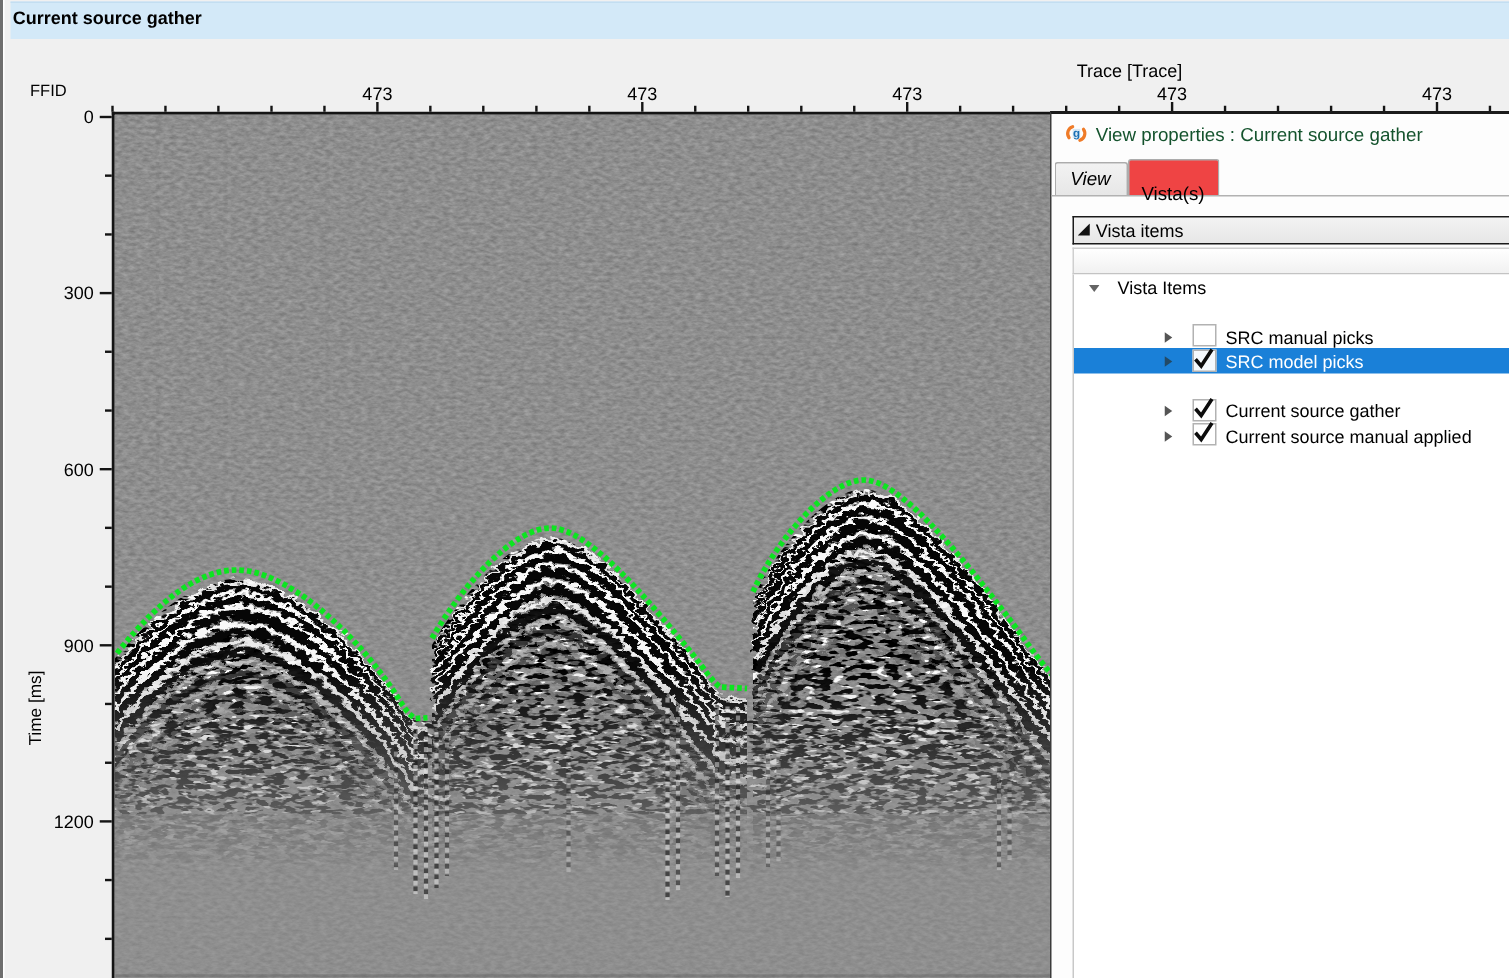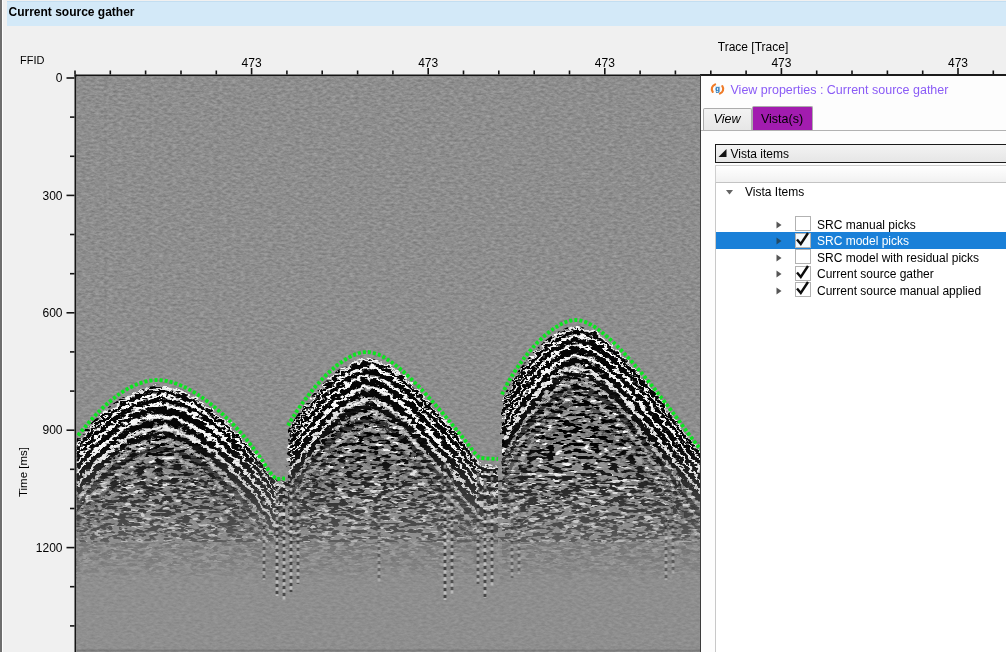--- a/index.html
+++ b/index.html
@@ -7,26 +7,26 @@
        background:#f0f0f0;font-family:"Liberation Sans",sans-serif;}
   .abs{position:absolute;}
   #winleft{left:0;top:0;width:2px;height:652px;background:#6e6e6e;}
   #winleft2{left:2px;top:0;width:1px;height:652px;background:#ffffff;}
   #titlebar{left:7px;top:1px;width:999px;height:24px;background:#d3e9f8;
             border-top:1px solid #c3def1;}
   #titletext{left:1.5px;top:3px;font-size:12px;font-weight:bold;color:#000;}
   
   #dlg{left:700px;top:74px;width:306px;height:578px;background:#fdfdfd;
        border-left:1.5px solid #3c3c3c;border-top:2px solid #1b1b1b;}
-  #dlgtitle{left:29.5px;top:6.5px;font-size:12.5px;color:#8b5cf6;}
+  #dlgtitle{left:29.5px;top:6.5px;font-size:12.5px;color:#14532d;}
   .tab{font-size:12.5px;color:#000;text-align:center;
        border:1px solid #acacac;border-bottom:none;border-radius:2px 2px 0 0;
        box-sizing:border-box;}
   #tabview{left:1.5px;top:31.5px;width:49px;height:22px;background:linear-gradient(#f2f2f2,#e7e7e7);padding-top:3px;font-style:italic;}
-  #tabvista{left:50.5px;top:29.5px;width:61px;height:24px;background:#a21caf;padding-top:5px;z-index:2;}
+  #tabvista{left:50.5px;top:29.5px;width:61px;height:24px;background:#ef4444;padding-top:15px;z-index:2;}
   #tabline{left:0px;top:53.5px;width:304.5px;height:1px;background:#b2b2b2;}
   #grpbox{left:13.5px;top:68px;width:291px;height:18.5px;background:linear-gradient(#f3f3f3,#e6e6e6);
           border:1px solid #1a1a1a;border-right:none;box-sizing:border-box;}
   #grptext{left:17px;top:70.5px;font-size:12px;color:#000;}
   #colhdr{left:13.5px;top:88.5px;width:291px;height:18px;background:linear-gradient(#ffffff,#f1f1f1);
           border-left:1px solid #cfcfcf;border-top:1px solid #cfcfcf;border-bottom:1px solid #c3c3c3;box-sizing:border-box;}
   #colhdrtext{left:2.5px;top:1.5px;font-size:11px;color:#000;margin-top:36px;}
   #tree{left:13.5px;top:106.5px;width:292.5px;height:471.5px;background:#fff;border-left:1px solid #c8c8c8;box-sizing:border-box;}
   .trow{position:absolute;left:0px;width:291.5px;height:16.5px;font-size:12px;color:#000;}
   .trow.sel{background:#1a80d8;color:#fff;}
@@ -329,27 +329,20 @@
         </svg>
         <span class="tlabel" style="left:101.5px">SRC model picks</span>
       </div>
     <div class="trow" style="top:33px">
         <svg width="6" height="8" style="position:absolute;left:60.5px;top:5px">
           <path d="M0.5,0.5 L5.5,4 L0.5,7.5 Z" fill="#555"></path>
         </svg>
         <div class="cb"></div>
         <span class="tlabel" style="left:101.5px">SRC manual picks</span>
       </div>
-    <div class="trow" style="top:66px">
-        <svg width="6" height="8" style="position:absolute;left:60.5px;top:5px">
-          <path d="M0.5,0.5 L5.5,4 L0.5,7.5 Z" fill="#555"></path>
-        </svg>
-        <div class="cb"></div>
-        <span class="tlabel" style="left:101.5px">SRC model with residual picks</span>
-      </div>
     <div class="trow" style="top:82.5px">
         <svg width="6" height="8" style="position:absolute;left:60.5px;top:5px">
           <path d="M0.5,0.5 L5.5,4 L0.5,7.5 Z" fill="#555"></path>
         </svg>
         <div class="cb"></div>
         <svg class="chk" viewBox="0 0 18 18">
           <path d="M4,10.5 L7.8,15 L15,4" fill="none" stroke="#0c0c0c" stroke-width="2.4"></path>
         </svg>
         <span class="tlabel" style="left:101.5px">Current source gather</span>
       </div>

